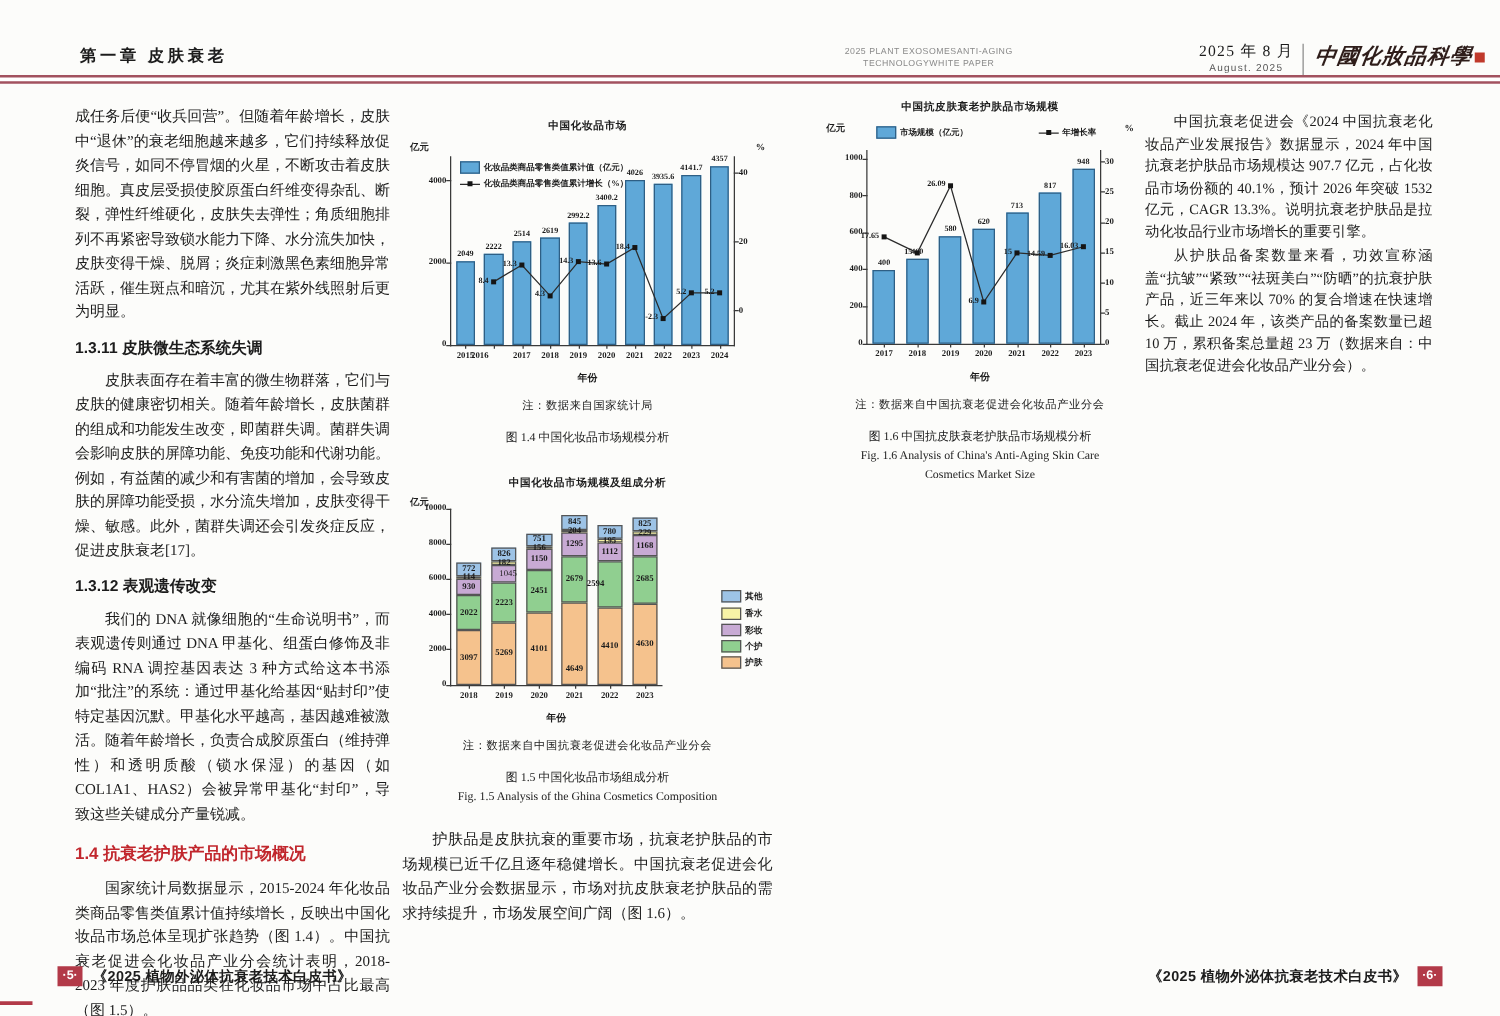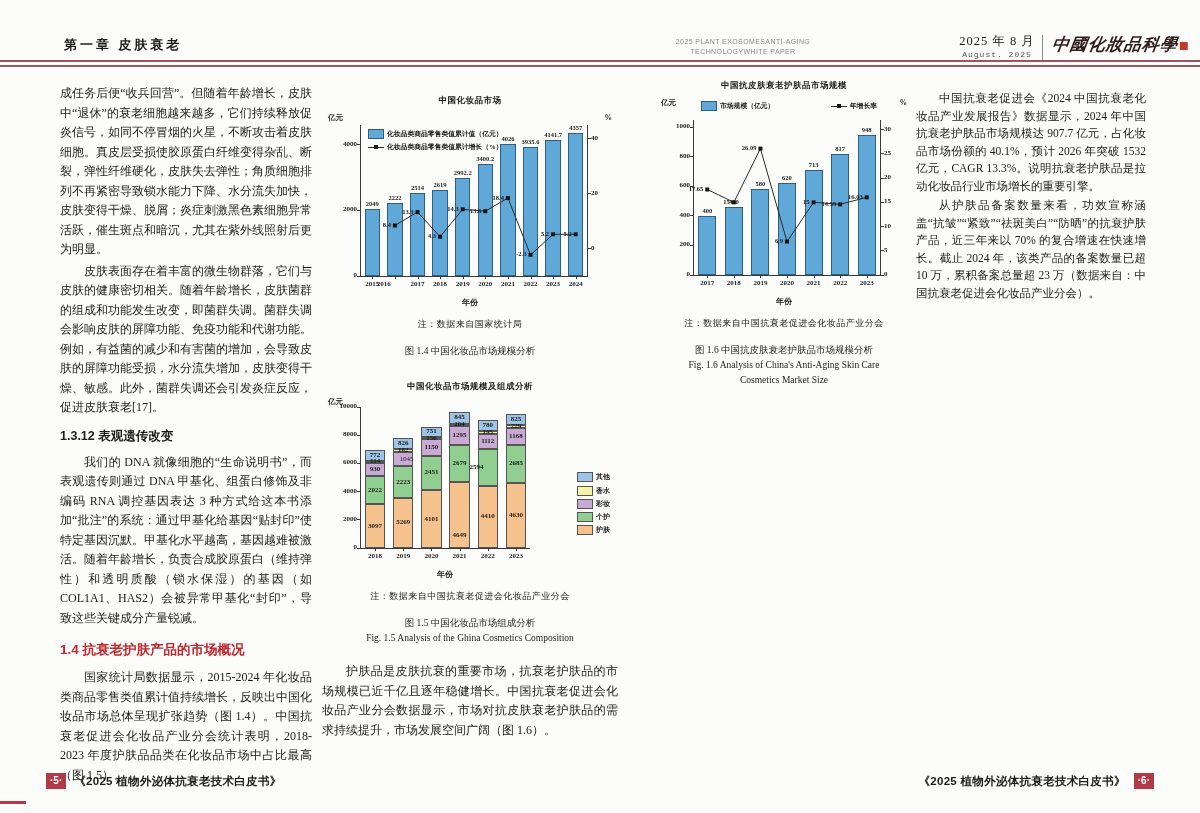--- a/index.html
+++ b/index.html
@@ -5,21 +5,21 @@
   html,body{margin:0;padding:0;background:#e8e8e6;}
   .page{position:relative;width:1200px;height:813px;margin:0 auto;background:#fcfcfa;
         font-family:"Liberation Serif","DejaVu Serif",serif;color:#1c1c1c;overflow:hidden;}
 
   
   .h-chapter{position:absolute;left:64px;top:36px;font-weight:bold;font-size:13px;letter-spacing:3px;}
   .h-center{position:absolute;left:638px;top:37px;width:210px;text-align:center;
             font-family:"Liberation Sans",sans-serif;font-size:7px;color:#8a8a8a;line-height:10px;letter-spacing:.4px;}
   .h-date{position:absolute;left:958px;top:33px;width:78px;text-align:center;}
   .d-cn{font-size:12.5px;letter-spacing:1px;}
-  .d-en{font-size:8px;color:#555;font-family:Liberation Mono, monospace;letter-spacing:1px;}
+  .d-en{font-size:8px;color:#555;font-family:Liberation Sans, sans-serif;letter-spacing:1px;}
   .h-sep{position:absolute;left:1042px;top:35px;width:1px;height:27px;background:#8a8a8a;}
   .h-logo{position:absolute;left:1052px;top:33px;font-size:17px;font-weight:bold;font-style:italic;
           color:#2e1d1a;letter-spacing:1px;transform:skewX(-8deg);white-space:nowrap;}
   .seal{display:inline-block;width:8px;height:8px;background:#c0392b;margin-left:2px;transform:skewX(8deg);}
   .rule{position:absolute;left:0;top:60px;width:1200px;height:3px;
         border-top:2px solid #a2525f;border-bottom:2px solid #a2525f;background:#fff;}
 
   
   .col{position:absolute;}
   .col1{left:60px;top:84px;width:252px;}
@@ -70,20 +70,21 @@
   <div class="h-date">
     <div class="d-cn">2025 年 8 月</div>
     <div class="d-en">August. 2025</div>
   </div>
   <div class="h-sep"></div>
   <div class="h-logo"><span>中國化妝品科學</span><span class="seal"></span></div>
   <div class="rule"></div>
 
   <div class="col col1">
     <p class="para noindent">成任务后便“收兵回营”。但随着年龄增长，皮肤中“退休”的衰老细胞越来越多，它们持续释放促炎信号，如同不停冒烟的火星，不断攻击着皮肤细胞。真皮层受损使胶原蛋白纤维变得杂乱、断裂，弹性纤维硬化，皮肤失去弹性；角质细胞排列不再紧密导致锁水能力下降、水分流失加快，皮肤变得干燥、脱屑；炎症刺激黑色素细胞异常活跃，催生斑点和暗沉，尤其在紫外线照射后更为明显。</p>
+    <div class="h-sub">1.3.11 皮肤微生态系统失调</div>
     <p class="para">皮肤表面存在着丰富的微生物群落，它们与皮肤的健康密切相关。随着年龄增长，皮肤菌群的组成和功能发生改变，即菌群失调。菌群失调会影响皮肤的屏障功能、免疫功能和代谢功能。例如，有益菌的减少和有害菌的增加，会导致皮肤的屏障功能受损，水分流失增加，皮肤变得干燥、敏感。此外，菌群失调还会引发炎症反应，促进皮肤衰老[17]。</p>
     <div class="h-sub">1.3.12 表观遗传改变</div>
     <p class="para">我们的 DNA 就像细胞的“生命说明书”，而表观遗传则通过 DNA 甲基化、组蛋白修饰及非编码 RNA 调控基因表达 3 种方式给这本书添加“批注”的系统：通过甲基化给基因“贴封印”使特定基因沉默。甲基化水平越高，基因越难被激活。随着年龄增长，负责合成胶原蛋白（维持弹性）和透明质酸（锁水保湿）的基因（如 COL1A1、HAS2）会被异常甲基化“封印”，导致这些关键成分产量锐减。</p>
     <div class="h-red">1.4 抗衰老护肤产品的市场概况</div>
     <p class="para">国家统计局数据显示，2015-2024 年化妆品类商品零售类值累计值持续增长，反映出中国化妆品市场总体呈现扩张趋势（图 1.4）。中国抗衰老促进会化妆品产业分会统计表明，2018-2023 年度护肤品品类在化妆品市场中占比最高（图 1.5）。</p>
   </div>
 
   <div class="col col2">
     <div class="figure">
       <div class="fig-title">中国化妆品市场</div>

